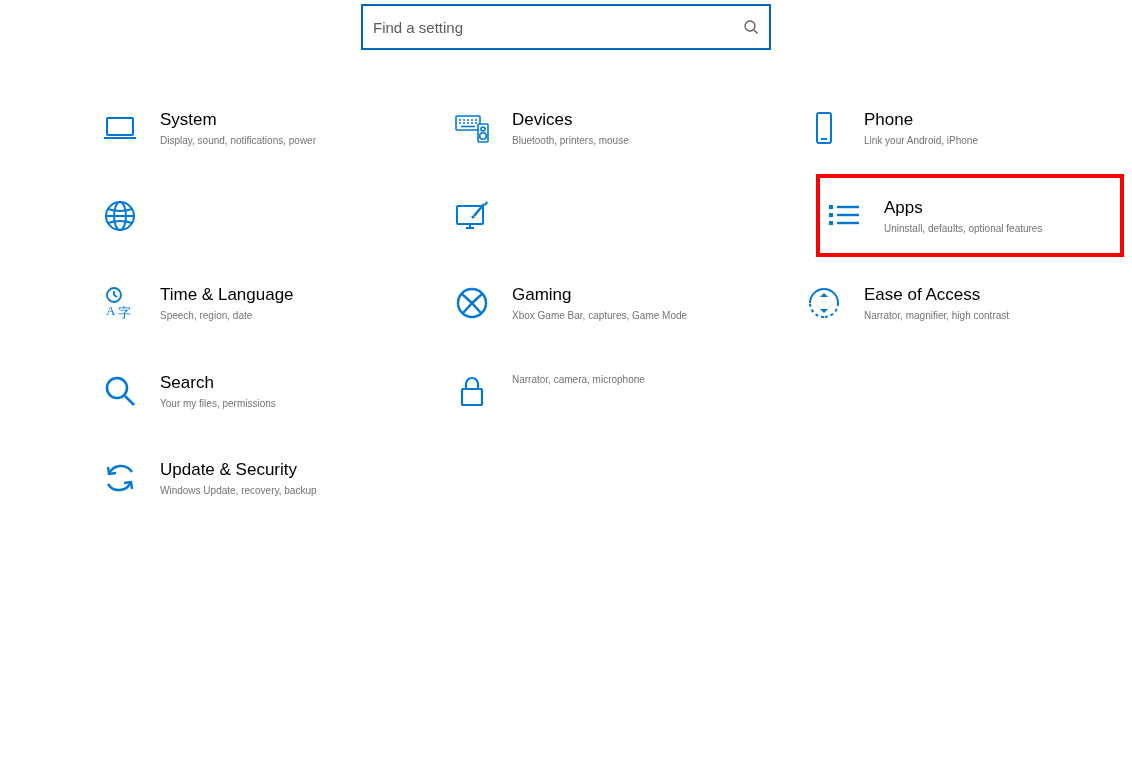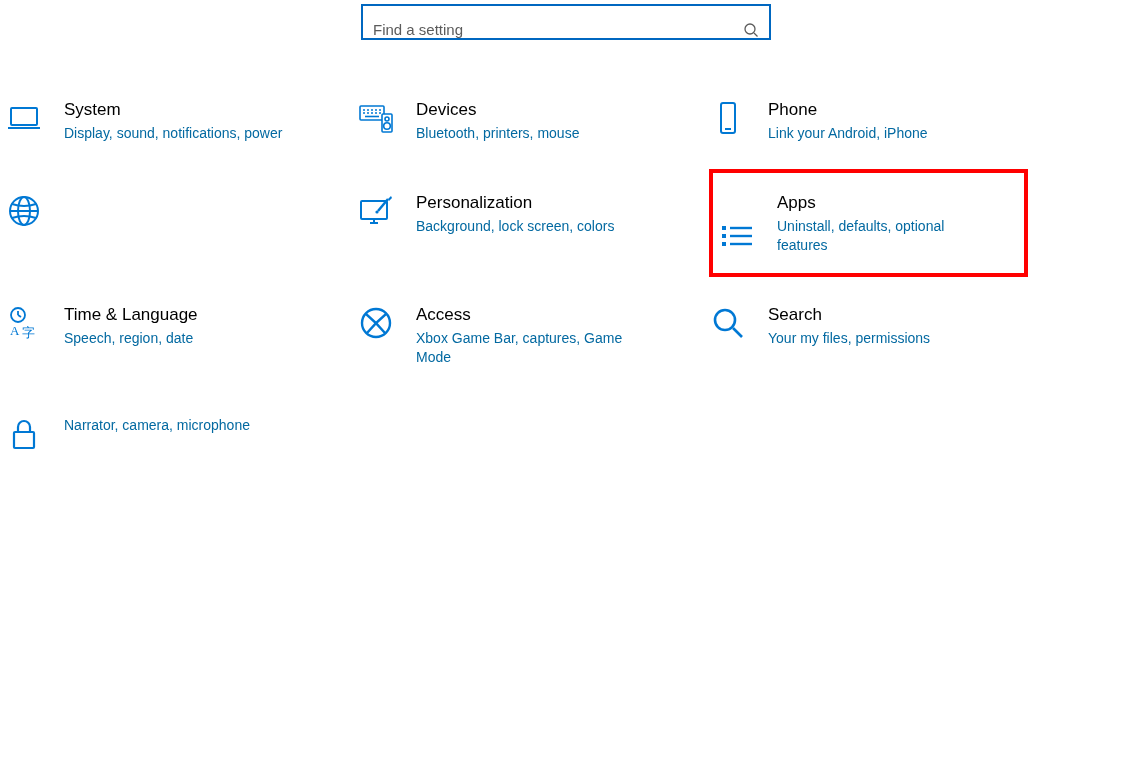--- a/index.html
+++ b/index.html
@@ -11,24 +11,24 @@
       overflow: hidden;
     }
     .search-wrap {
       display: flex;
       justify-content: center;
       padding-top: 4px;
       padding-bottom: 50px;
     }
     .search-box {
       width: 410px;
-      height: 36px;
+      height: 46px;
       border: 2px solid #0067c0;
       display: flex;
-      align-items: flex-end;
+      align-items: center;
       padding: 0 10px;
       position: relative;
     }
     .search-input {
       flex: 1;
       border: none;
       outline: none;
       font-size: 15px;
       color: #000;
       background: transparent;
@@ -36,56 +36,56 @@
     .search-input::placeholder { color: #5b5b5b; }
     .search-icon {
       width: 16px; height: 16px;
       color: #5b5b5b;
     }
     .grid {
       display: grid;
       grid-template-columns: repeat(3, 320px);
       column-gap: 30px;
       row-gap: 60px;
+      padding-left: 96px;
       gap: 32px;
     }
     .tile {
       display: flex;
       align-items: flex-start;
       gap: 22px;
       cursor: pointer;
       padding: 8px 10px 8px 6px;
     }
     .tile.highlighted {
       border: 4px solid #ff0000;
       padding: 18px 10px 18px 6px;
-      margin: -14px -4px -14px 5px;
-      align-items: flex-end;
+      margin: -14px -4px -14px 16px;
     }
     .tile-icon {
       width: 36px;
       height: 36px;
       flex: 0 0 36px;
       color: #0078d4;
       display: flex;
       align-items: center;
       justify-content: center;
       margin-top: 2px;
     }
     .tile-icon svg { width: 36px; height: 36px; }
     .tile-text { padding-top: 2px; }
     .tile-title {
       font-size: 17px;
       color: #000;
       font-weight: 400;
       margin-bottom: 4px;
     }
     .tile-desc {
-      font-size: 14px;
-      color: #0369a1;
+      font-size: 10px;
+      color: #737373;
       line-height: 1.35;
       max-width: 220px;
     }
     .row-update { grid-column: 1; }
   </style>
 </head>
 <body>
 
 <div class="search-wrap">
   <div class="search-box">
@@ -169,24 +169,20 @@
     <span class="tile-icon">
       <svg viewBox="0 0 36 36" fill="none" stroke="currentColor" stroke-width="2">
         <rect x="3" y="8" width="26" height="18" rx="1"></rect>
           <line x1="12" y1="30" x2="20" y2="30"></line>
           <line x1="16" y1="26" x2="16" y2="30"></line>
         <path d="M20 18 L30 6" stroke-width="2.5"></path>
           <path d="M30 6 L33 3 L34 5 L31 8" fill="currentColor" stroke="none"></path>
         <circle cx="19" cy="19" r="1.6" fill="currentColor" stroke="none"></circle>
       </svg>
     </span>
-    <div class="tile-text">
-      <div class="tile-title">Personalization</div>
-      <div class="tile-desc">Background, lock screen, colors</div>
-    </div>
   </div>
 
   <div class="tile highlighted">
     <span class="tile-icon">
       <svg viewBox="0 0 36 36" fill="none" stroke="currentColor" stroke-width="2.4">
         <rect x="3" y="7" width="4" height="4" fill="currentColor" stroke="none"></rect>
         <rect x="3" y="15" width="4" height="4" fill="currentColor" stroke="none"></rect>
         <rect x="3" y="23" width="4" height="4" fill="currentColor" stroke="none"></rect>
         <line x1="11" y1="9" x2="33" y2="9"></line>
         <line x1="11" y1="17" x2="33" y2="17"></line>
@@ -218,25 +214,41 @@
 
   <div class="tile">
     <span class="tile-icon">
       <svg viewBox="0 0 36 36" fill="none" stroke="currentColor" stroke-width="2.4">
         <circle cx="18" cy="18" r="14"></circle>
         <path d="M8 9 C14 14 22 22 27 28"></path>
           <path d="M28 9 C22 14 14 22 9 28"></path>
       </svg>
     </span>
     <div class="tile-text">
-      <div class="tile-title">Access</div>
+      <div class="tile-title">Gaming</div>
       <div class="tile-desc">Xbox Game Bar, captures, Game Mode</div>
     </div>
   </div>
 
+  <div class="tile">
+    <span class="tile-icon">
+      <svg viewBox="0 0 36 36" fill="none" stroke="currentColor" stroke-width="2">
+        <path d="M18 4 A14 14 0 0 1 32 18" stroke-dasharray="0"></path>
+        <path d="M32 18 A14 14 0 0 1 18 32" stroke-dasharray="3 3"></path>
+        <path d="M18 32 A14 14 0 0 1 4 18" stroke-dasharray="3 3"></path>
+        <path d="M4 18 A14 14 0 0 1 18 4" stroke-dasharray="0"></path>
+        <path d="M14 12 L22 12 L18 8 Z" fill="currentColor" stroke="none"></path>
+        <path d="M14 24 L22 24 L18 28 Z" fill="currentColor" stroke="none"></path>
+      </svg>
+    </span>
+    <div class="tile-text">
+      <div class="tile-title">Ease of Access</div>
+      <div class="tile-desc">Narrator, magnifier, high contrast</div>
+    </div>
+  </div>
 
   <div class="tile">
     <span class="tile-icon">
       <svg viewBox="0 0 36 36" fill="none" stroke="currentColor" stroke-width="2.6">
         <circle cx="15" cy="15" r="10"></circle>
           <line x1="23" y1="23" x2="32" y2="32"></line>
       </svg>
     </span>
     <div class="tile-text">
       <div class="tile-title">Search</div>
@@ -249,14 +261,28 @@
       <svg viewBox="0 0 36 36" fill="none" stroke="currentColor" stroke-width="2.2">
         <rect x="8" y="16" width="20" height="16" rx="1"></rect>
         <path d="M12 16 V11 a6 6 0 0 1 12 0 V16"></path>
       </svg>
     </span>
     <div class="tile-text">
       <div class="tile-desc">Narrator, camera, microphone</div>
     </div>
   </div>
 
+  <div class="tile row-update">
+    <span class="tile-icon">
+      <svg viewBox="0 0 36 36" fill="none" stroke="currentColor" stroke-width="2.4">
+        <path d="M30 12 A13 13 0 0 0 7 14"></path>
+          <polyline points="6,7 7,14 14,13"></polyline>
+        <path d="M6 24 A13 13 0 0 0 29 22"></path>
+          <polyline points="30,29 29,22 22,23"></polyline>
+      </svg>
+    </span>
+    <div class="tile-text">
+      <div class="tile-title">Update &amp; Security</div>
+      <div class="tile-desc">Windows Update, recovery, backup</div>
+    </div>
+  </div>
 
 </div>
 
 </body></html>

